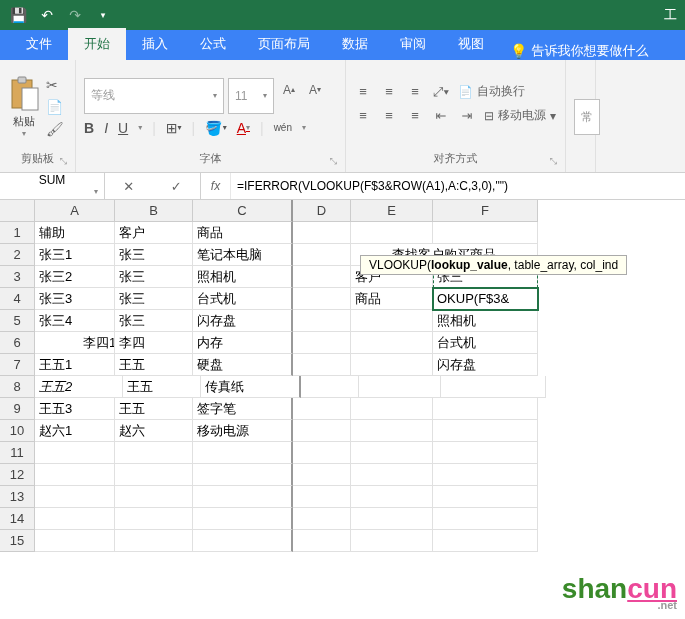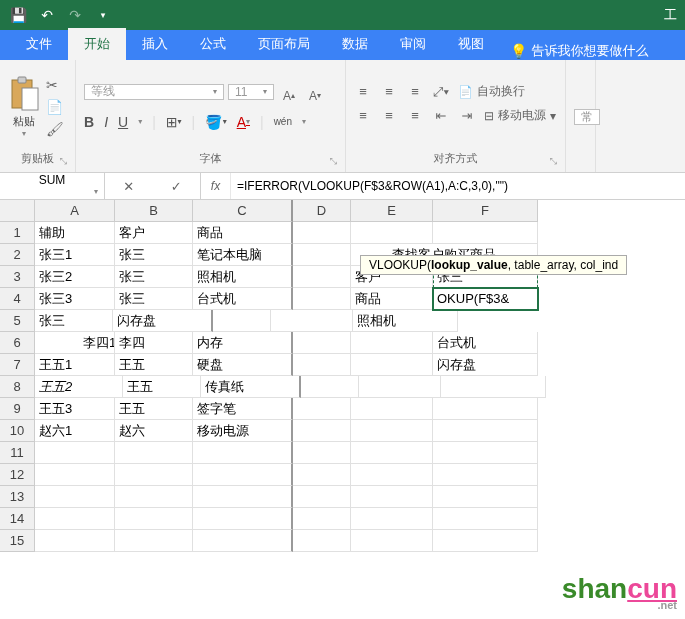--- a/index.html
+++ b/index.html
@@ -26,21 +26,21 @@
 
 
 .clipboard { width: 76px; }
 .paste-btn { display: flex; flex-direction: column; align-items: center; font-size: 11px; color: #444; }
 .paste-icon { width: 32px; height: 36px; margin-bottom: 2px; }
 .clip-side { display: flex; flex-direction: column; gap: 6px; margin-left: 6px; font-size: 14px; color: #666; }
 
 
 .font-group { width: 270px; }
 .font-row { display: flex; gap: 4px; margin-bottom: 6px; }
-.combo { border: 1px solid #c0c0c0; background: #fff; height: 16px; display: flex; align-items: center; padding: 0 6px; font-size: 12px; color: #999; position: relative; }
+.combo { border: 1px solid #c0c0c0; background: #fff; height: 36px; display: flex; align-items: center; padding: 0 6px; font-size: 12px; color: #999; position: relative; }
 .combo .arrow { margin-left: auto; font-size: 8px; color: #888; }
 .font-name { width: 140px; }
 .font-size { width: 46px; }
 .font-inc { width: 22px; height: 24px; border: none; display: flex; align-items: center; justify-content: center; font-size: 12px; color: #666; }
 .font-btns { display: flex; gap: 10px; align-items: center; color: #555; font-size: 14px; }
 .font-btns .btn { cursor: pointer; display: flex; align-items: center; }
 .font-btns .sep { color: #ddd; }
 
 
 .align-group { width: 220px; }
@@ -267,20 +267,21 @@
         </div>
         <div class="cell-row">
           <div class="cell col-A" style="width: 80px;">张三3</div>
           <div class="cell col-B" style="width: 78px;">张三</div>
           <div class="cell col-C" style="width: 100px;">台式机</div>
           <div class="cell col-D" style="width: 58px;"></div>
           <div class="cell col-E" style="width: 82px;">商品</div>
           <div class="cell col-F" style="width: 105px;">OKUP(F$3&amp;</div>
         </div>
         <div class="cell-row">
+          <div class="cell col-A" style="width: 80px;">张三4</div>
           <div class="cell col-B" style="width: 78px;">张三</div>
           <div class="cell col-C" style="width: 100px;">闪存盘</div>
           <div class="cell col-D" style="width: 58px;"></div>
           <div class="cell col-E" style="width: 82px;"></div>
           <div class="cell col-F" style="width: 105px;">照相机</div>
         </div>
         <div class="cell-row">
           <div class="cell col-A" style="width: 80px; padding-left: 48px;">李四1</div>
           <div class="cell col-B" style="width: 78px;">李四</div>
           <div class="cell col-C" style="width: 100px;">内存</div>

